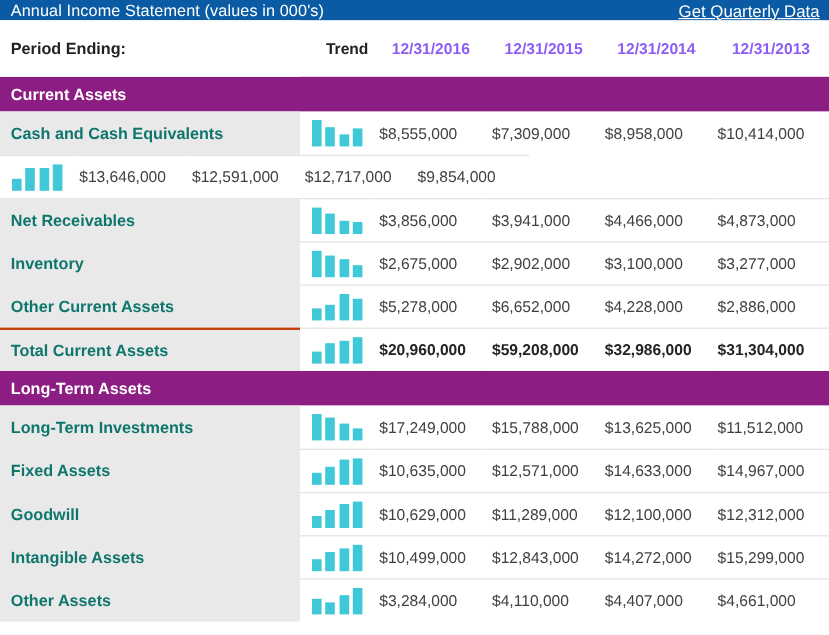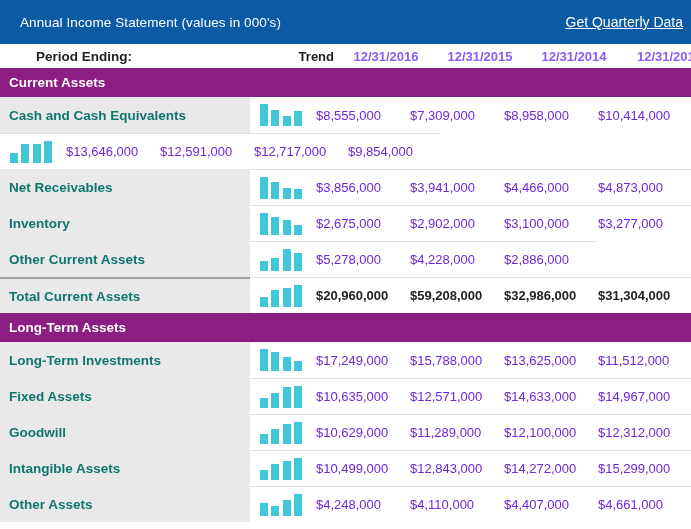--- a/index.html
+++ b/index.html
@@ -17,26 +17,26 @@
   #statement {
     width: 691px;
     height: 529px;
     position: relative;
     background: #ffffff;
     box-sizing: border-box;
   }
 
   
   .titlebar {
-    height: 44px;
+    height: 17px;
     background: #0a5ba3;
     display: flex;
     align-items: center;
     justify-content: space-between;
-    padding: 0 8px 0 20px;
+    padding: 0 8px 0 9px;
     box-sizing: border-box;
   }
   .titlebar-text {
     color: #ffffff;
     font-size: 13.5px;
     letter-spacing: 0.1px;
   }
   .titlebar-link {
     color: #ffffff;
     font-size: 14px;
@@ -75,23 +75,22 @@
     align-items: center;
     padding-left: 4px;
   }
   .c-val.last {
     width: 97px;
     min-width: 97px;
   }
 
   
   .period-row {
-    height: 24px;
-    background: #ffffff;
-    padding-left: 27px;
+    height: 47px;
+    background: #ffffff;
   }
   .period-row .c-label {
     background: #ffffff;
     font-size: 13.5px;
     font-weight: bold;
     color: #222222;
   }
   .period-row .c-trend {
     font-size: 13px;
     font-weight: bold;
@@ -134,30 +133,30 @@
     color: #0f766e;
     border-top: 1px solid #e9e9e9;
   }
   .data-row .c-trend,
   .data-row .c-val {
     background: #ffffff;
     border-top: 1px solid #e2e2e2;
   }
   .data-row .c-val {
     font-size: 13px;
-    color: #6d28d9;
+    color: #404040;
   }
   .data-row.first-in-section .c-trend,
   .data-row.first-in-section .c-val {
     border-top: 0;
   }
 
   
   .data-row.total .c-label {
-    border-top: 2px solid #a3a3a3;
+    border-top: 2px solid #c2410c;
   }
   .data-row.total .c-val {
     font-weight: bold;
     color: #222222;
   }
 
   
   .spark {
     width: 42px;
     height: 22px;
@@ -256,20 +255,21 @@
         <div class="c-label">Other Current Assets</div>
         <div class="c-trend">
           <div class="spark">
             <div class="bar" style="height: 10px; background: rgb(64, 200, 216);"></div>
             <div class="bar" style="height: 13px; background: rgb(64, 200, 216);"></div>
             <div class="bar" style="height: 22px; background: rgb(64, 200, 216);"></div>
             <div class="bar" style="height: 18px; background: rgb(64, 200, 216);"></div>
           </div>
         </div>
         <div class="c-val">$5,278,000</div>
+        <div class="c-val">$6,652,000</div>
         <div class="c-val">$4,228,000</div>
         <div class="c-val last">$2,886,000</div>
       </div>
       <div class="row data-row total">
         <div class="c-label">Total Current Assets</div>
         <div class="c-trend">
           <div class="spark">
             <div class="bar" style="height: 10px; background: rgb(64, 200, 216);"></div>
             <div class="bar" style="height: 17px; background: rgb(64, 200, 216);"></div>
             <div class="bar" style="height: 19px; background: rgb(64, 200, 216);"></div>
@@ -347,20 +347,20 @@
       <div class="row data-row">
         <div class="c-label">Other Assets</div>
         <div class="c-trend">
           <div class="spark">
             <div class="bar" style="height: 13px; background: rgb(64, 200, 216);"></div>
             <div class="bar" style="height: 10px; background: rgb(64, 200, 216);"></div>
             <div class="bar" style="height: 16px; background: rgb(64, 200, 216);"></div>
             <div class="bar" style="height: 22px; background: rgb(64, 200, 216);"></div>
           </div>
         </div>
-        <div class="c-val">$4,248,000</div>
+        <div class="c-val">$3,284,000</div>
         <div class="c-val">$4,110,000</div>
         <div class="c-val">$4,407,000</div>
         <div class="c-val last">$4,661,000</div>
       </div>
     </div>
 
 </div>
 
 </body></html>

